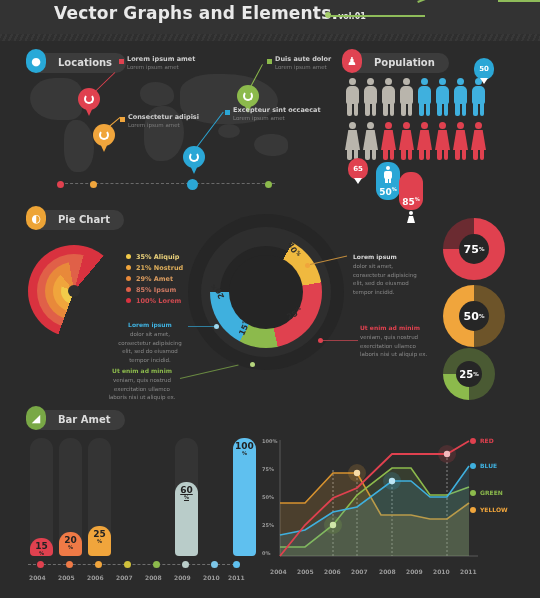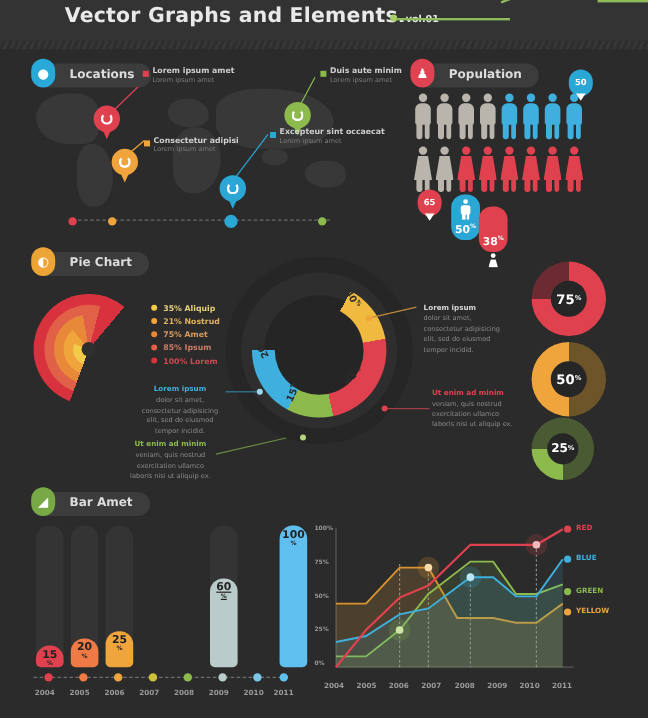--- a/index.html
+++ b/index.html
@@ -254,21 +254,21 @@
 </div>
 <div class="mlabel" style="left:128px; top:113px;">
   <b>Consectetur adipisi</b>
   <span>Lorem ipsum amet</span>
 </div>
 <div class="mlabel" style="left:233px; top:106px;">
   <b>Excepteur sint occaecat</b>
   <span>Lorem ipsum amet</span>
 </div>
 <div class="mlabel" style="left:275px; top:55px;">
-  <b>Duis aute minim</b>
+  <b>Duis aute dolor</b>
   <span>Lorem ipsum amet</span>
 </div>
 
 <div class="map-axis">
   <div class="axis-dot" style="left:-3px;  background:#e0414f;"></div>
   <div class="axis-dot" style="left:30px;  background:#f0a53c;"></div>
   <div class="axis-dot" style="left:127px; width:11px; height:11px; top:-5.5px; background:#2ba7d6;"></div>
   <div class="axis-dot" style="left:205px; background:#8cba4c;"></div>
 </div>
 
@@ -392,21 +392,21 @@
 <div class="bigtag" style="left:376px; top:162px; width:24px; height:38px; background:#2ba7d6;">
   <span style="position:absolute; top:4px; left:8px; width:8px; height:17px;">
     <span style="position:absolute;left:2px;top:0;width:4px;height:4px;border-radius:50%;background:#fff;"></span>
     <span style="position:absolute;left:0;top:5px;width:8px;height:8px;border-radius:2px;background:#fff;"></span>
     <span style="position:absolute;left:1px;top:12px;width:2.5px;height:5px;background:#fff;"></span>
     <span style="position:absolute;left:4.5px;top:12px;width:2.5px;height:5px;background:#fff;"></span>
   </span>
   <span><span>50</span><sup>%</sup></span>
 </div>
 <div class="bigtag" style="left:399px; top:172px; width:24px; height:38px; background:#e0414f;">
-  <span><span>38</span><sup>%</sup></span>
+  <span><span>85</span><sup>%</sup></span>
   <span style="position:absolute; bottom:-11px; left:8px; width:8px; height:10px;">
     <span style="position:absolute;left:2px;top:0;width:4px;height:4px;border-radius:50%;background:#fff;"></span>
     <span style="position:absolute;left:0;top:5px;width:8px;height:7px;background:#fff;clip-path:polygon(25% 0,75% 0,100% 100%,0 100%);"></span>
   </span>
 </div>
 
 <div class="donut" style="left:443px; top:218px; background:conic-gradient(#e0414f 0deg 270deg, #6b2b31 270deg 360deg);">
   <div class="donut-hole">
       <span>75</span>
       <sup>%</sup>
@@ -445,21 +445,21 @@
   <div class="legend-row">
       <span class="legend-dot" style="background:#f2cb4a"></span>
       <span style="color:#e8cf7a">35% Aliquip</span>
     </div>
   <div class="legend-row">
       <span class="legend-dot" style="background:#f0a53c"></span>
       <span style="color:#e0b05c">21% Nostrud</span>
     </div>
   <div class="legend-row">
       <span class="legend-dot" style="background:#e8893a"></span>
-      <span style="color:#d89a5e">75% Amet</span>
+      <span style="color:#d89a5e">29% Amet</span>
     </div>
   <div class="legend-row">
       <span class="legend-dot" style="background:#e06048"></span>
       <span style="color:#cf7a63">85% Ipsum</span>
     </div>
   <div class="legend-row">
       <span class="legend-dot" style="background:#d9323f"></span>
       <span style="color:#cf4a50">100% Lorem</span>
     </div>
 </div>

